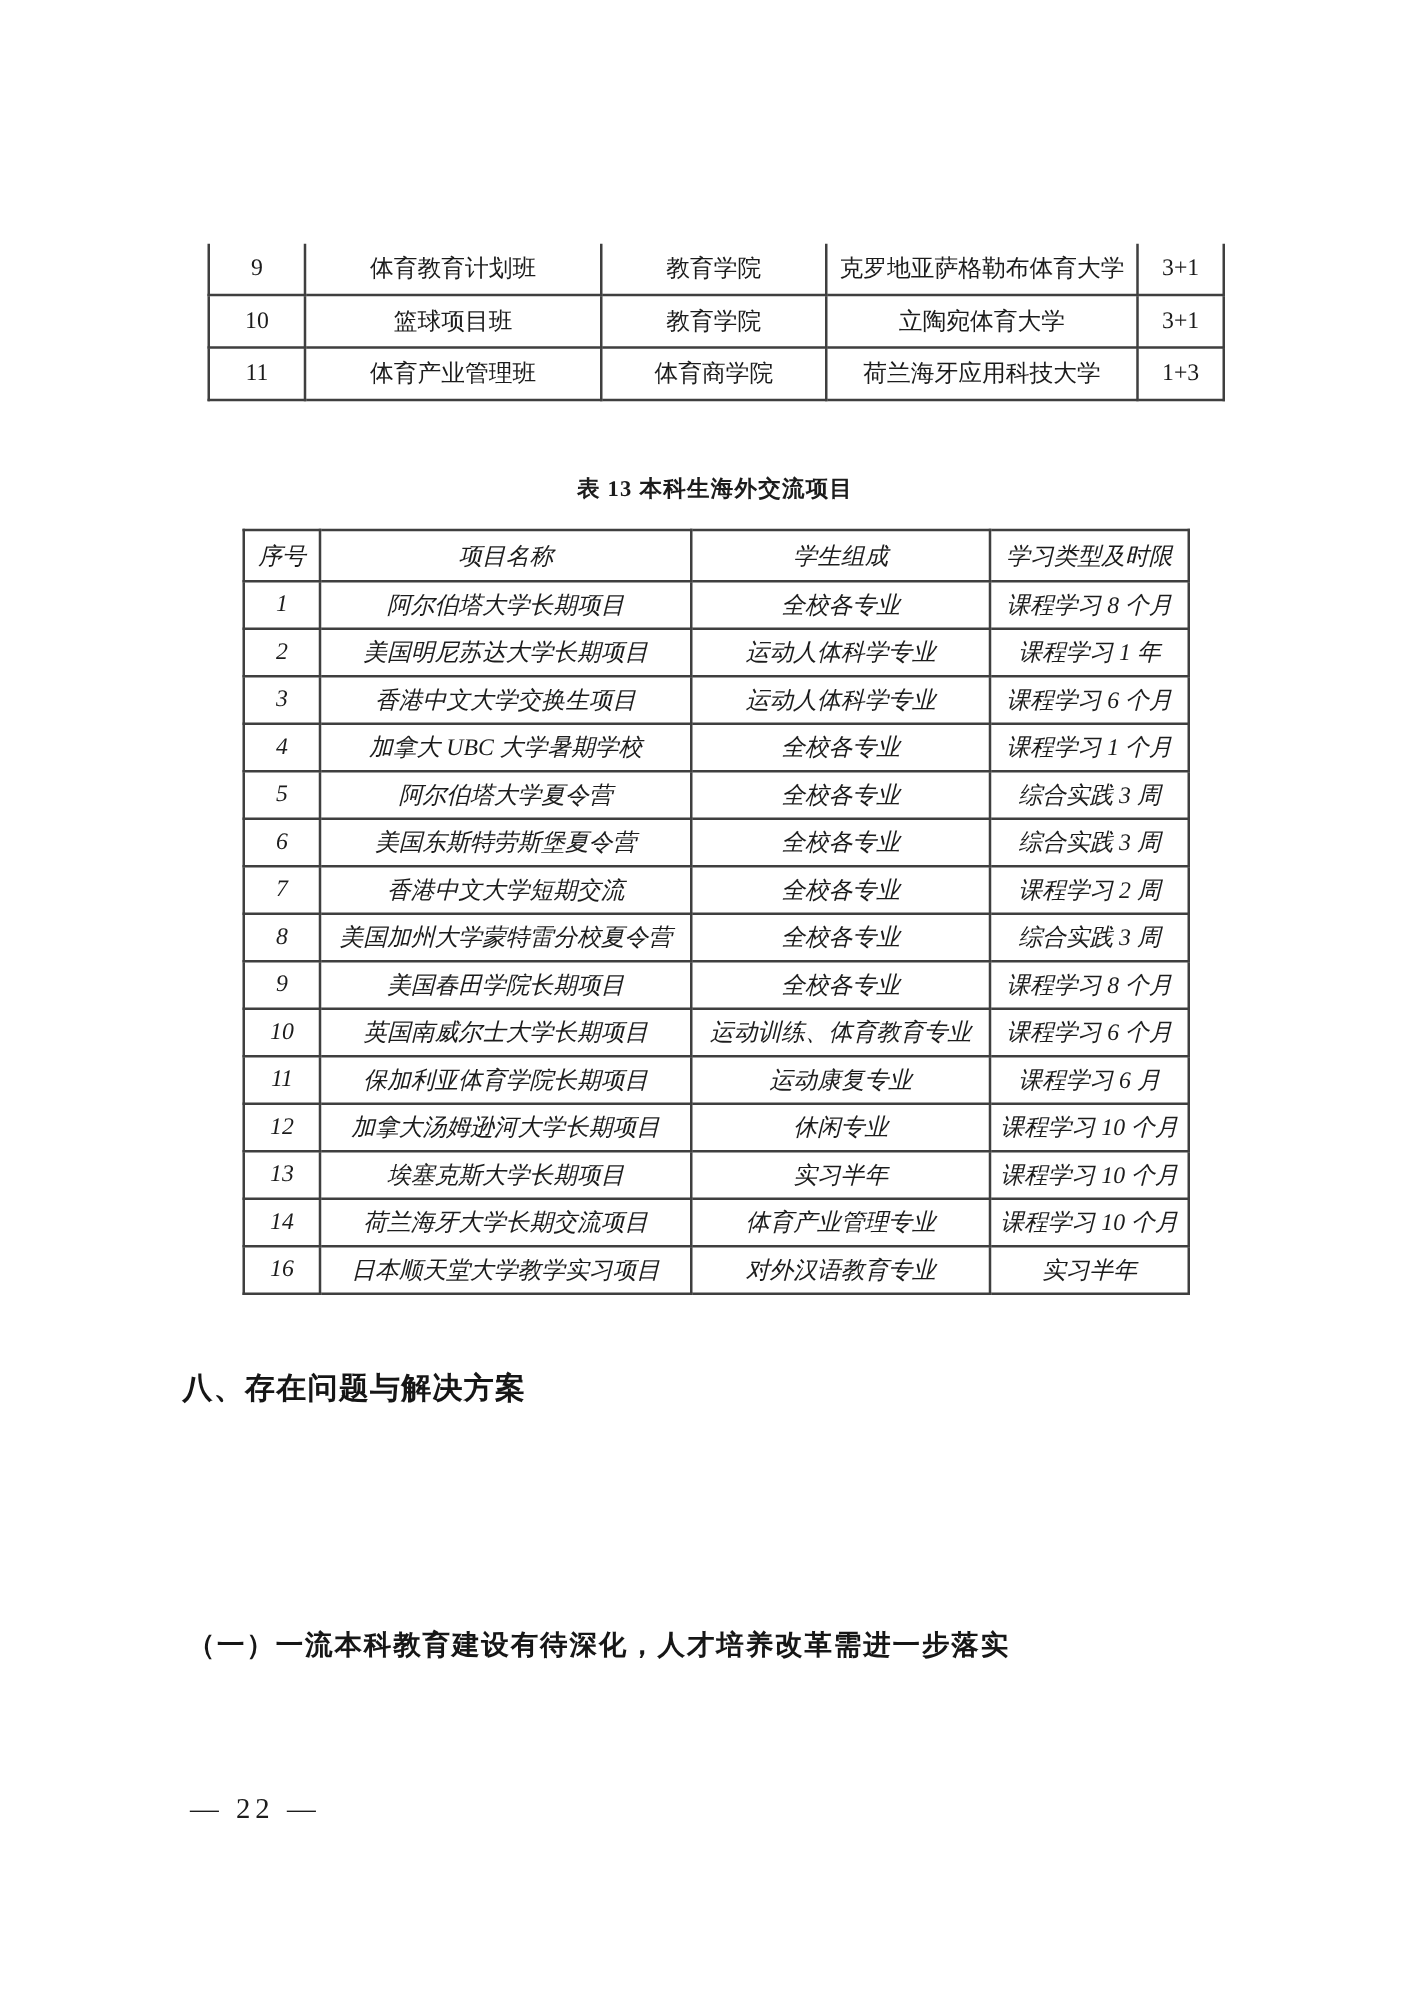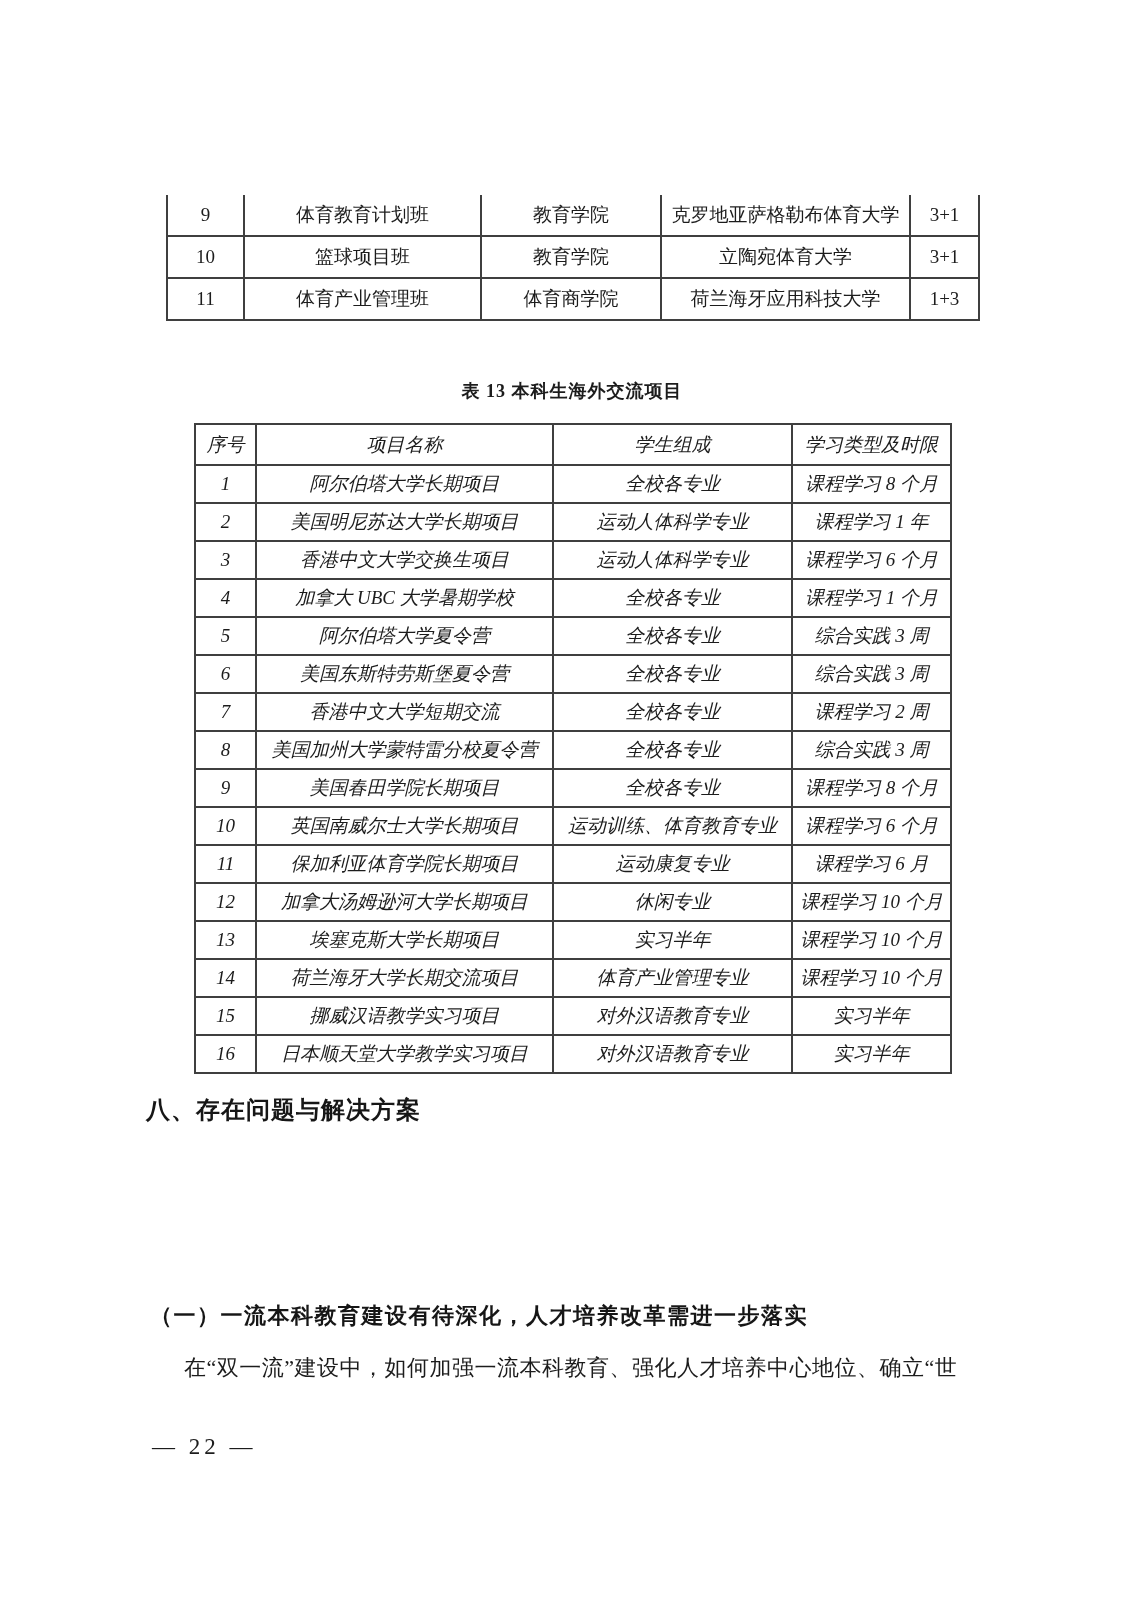--- a/index.html
+++ b/index.html
@@ -245,36 +245,29 @@
           <td>实习半年</td>
           <td>课程学习 10 个月</td>
         </tr>
         <tr>
           <td>14</td>
           <td>荷兰海牙大学长期交流项目</td>
           <td>体育产业管理专业</td>
           <td>课程学习 10 个月</td>
         </tr>
         <tr>
-          <td>15</td>
-          <td>挪威汉语教学实习项目</td>
-          <td>对外汉语教育专业</td>
-          <td>实习半年</td>
-        </tr>
-        <tr>
           <td>16</td>
           <td>日本顺天堂大学教学实习项目</td>
           <td>对外汉语教育专业</td>
           <td>实习半年</td>
         </tr>
       </tbody>
   </table>
 
   <h2 class="sec-heading">八、存在问题与解决方案</h2>
 
 
   <h3 class="sub-heading">（一）一流本科教育建设有待深化，人才培养改革需进一步落实</h3>
 
-  <p class="body-par par2">在“双一流”建设中，如何加强一流本科教育、强化人才培养中心地位、确立“世</p>
 
   <div class="footer-num">— 22 —</div>
 
 </div>
 
 </body></html>

